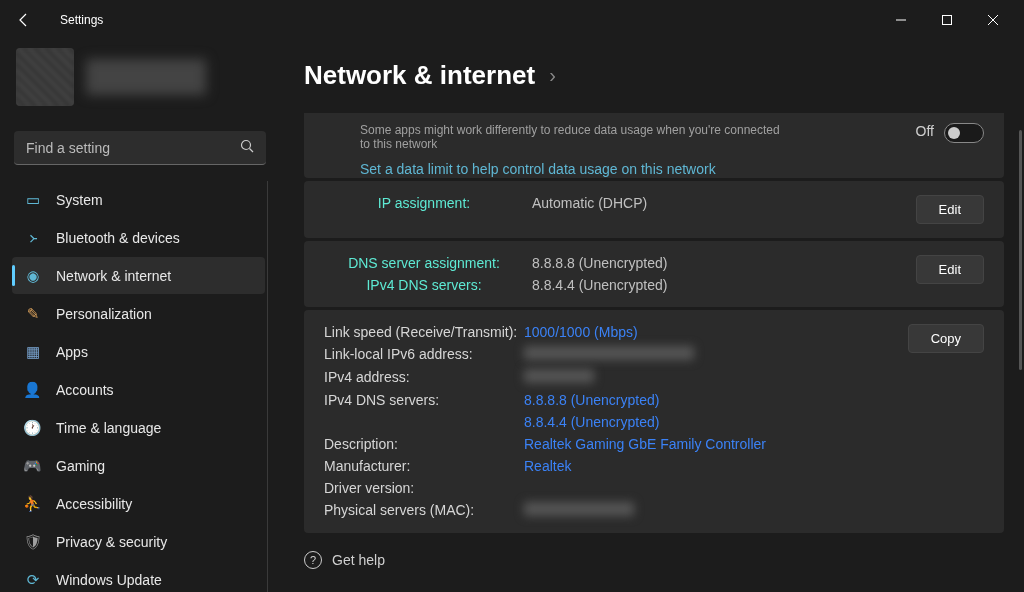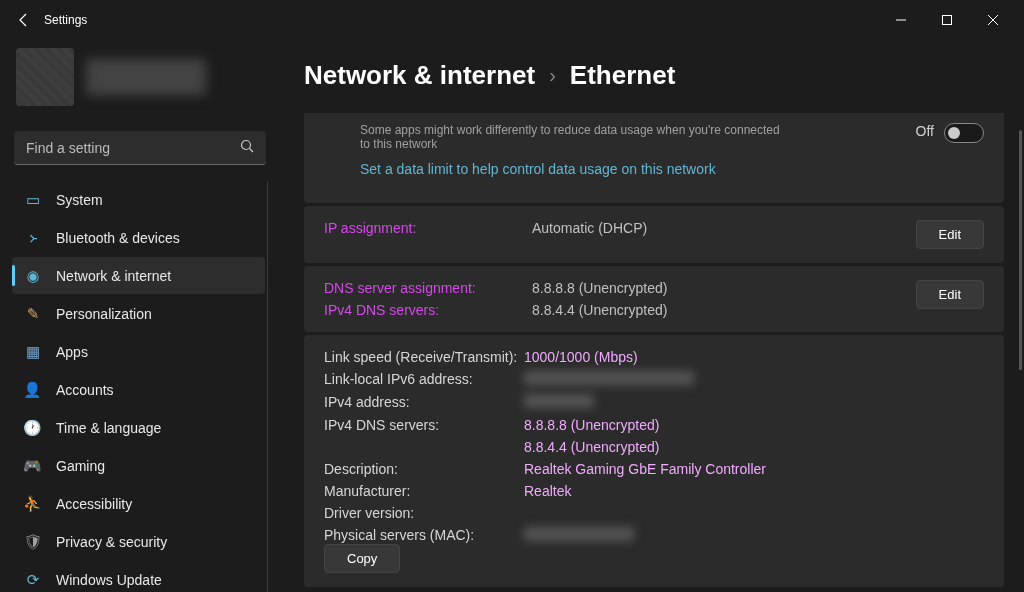--- a/index.html
+++ b/index.html
@@ -1,20 +1,20 @@
 <!DOCTYPE html>
 <html><head>
 <meta charset="utf-8">
 <style>
 * { margin: 0; padding: 0; box-sizing: border-box; font-family: 'Segoe UI', sans-serif; }
 body { background: #1c1c1c; color: #ffffff; width: 1024px; height: 592px; overflow: hidden; position: relative; }
 
 
 .titlebar { height: 40px; display: flex; align-items: center; padding: 0 8px; }
-.titlebar-left { display: flex; align-items: center; gap: 4px; }
+.titlebar-left { display: flex; align-items: center; gap: 20px; }
 .back-btn { width: 32px; height: 32px; display: flex; align-items: center; justify-content: center; cursor: pointer; }
 .app-title { font-size: 12px; color: #ffffff; }
 .titlebar-right { margin-left: auto; display: flex; }
 .winbtn { width: 46px; height: 32px; display: flex; align-items: center; justify-content: center; cursor: pointer; }
 
 
 .layout { display: flex; height: calc(100% - 40px); }
 .sidebar { width: 280px; padding: 0 12px; display: flex; flex-direction: column; }
 .main { flex: 1; padding: 0 16px 0 24px; overflow: hidden; position: relative; }
 
@@ -39,35 +39,35 @@
 
 
 .breadcrumb { display: flex; align-items: center; gap: 14px; margin: 20px 0 22px 0; }
 .breadcrumb .parent { font-size: 26px; font-weight: 600; color: #ffffff; }
 .breadcrumb .sep { font-size: 20px; color: #888; }
 .breadcrumb .current { font-size: 26px; font-weight: 600; color: #ffffff; }
 
 
 .cards { display: flex; flex-direction: column; gap: 3px; max-width: 700px; }
 .card { background: #2b2b2b; border-radius: 4px; padding: 14px 20px; display: flex; align-items: flex-start; }
-.card.top { border-radius: 0 0 4px 4px; padding-top: 10px; padding-bottom: 26px; }
-.card .labels { flex: 0 0 200px; display: flex; flex-direction: column; gap: 6px; font-size: 14px; color: #d946ef; }
+.card.top { border-radius: 0 0 4px 4px; padding-top: 10px; padding-bottom: 1px; }
+.card .labels { flex: 0 0 200px; display: flex; flex-direction: column; gap: 6px; font-size: 14px; color: #5eead4; align-items: center; }
 .card .labels.narrow { flex: 0 0 200px; }
 .card .values { flex: 1; display: flex; flex-direction: column; gap: 6px; font-size: 14px; color: #c0c0c0; margin-left: 8px; }
 .card .actions { display: flex; align-items: flex-start; gap: 10px; }
 .edit-btn { background: #383838; border: 1px solid #444; color: #fff; font-size: 13px; padding: 6px 22px; border-radius: 4px; cursor: pointer; }
 .link { color: #5fb7d4; font-size: 14px; cursor: pointer; }
 .desc { font-size: 12px; color: #a0a0a0; margin-bottom: 10px; max-width: 430px; }
 .toggle-row { display: flex; align-items: flex-start; gap: 10px; }
 .toggle-label { font-size: 14px; color: #d0d0d0; }
 .toggle { width: 40px; height: 20px; background: #1a1a1a; border: 1px solid #888; border-radius: 10px; position: relative; cursor: pointer; }
 .toggle .knob { position: absolute; left: 3px; top: 3px; width: 12px; height: 12px; background: #ccc; border-radius: 50%; }
 .row { display: flex; font-size: 14px; }
 .row .lab { flex: 0 0 200px; color: #d6d6d6; }
-.row .val { flex: 1; color: #f0abfc; }
+.row .val { flex: 1; color: #3b82f6; }
 .blur-val { filter: blur(5px); background: #555; height: 14px; border-radius: 2px; display: inline-block; }
 
 
 .gethelp { display: flex; align-items: center; gap: 10px; margin-top: 18px; font-size: 14px; color: #d0d0d0; cursor: pointer; }
 .gethelp-icon { width: 18px; height: 18px; border: 1.5px solid #ccc; border-radius: 50%; display: flex; align-items: center; justify-content: center; font-size: 11px; }
 
 
 .scrollbar { position: absolute; right: 2px; top: 90px; width: 3px; height: 240px; background: #555; border-radius: 2px; }
 </style>
 </head>
@@ -163,21 +163,20 @@
           <span class="nav-icon" style="color:#5fb7d4">⟳</span>
           <span>Windows Update</span>
         </div>
     </div>
   </div>
 
   <div class="main">
     <div class="breadcrumb">
       <span class="parent">Network &amp; internet</span>
       <span class="sep">›</span>
-      <span class="current">Ethernet</span>
     </div>
 
     <div class="cards">
 
       <div class="card top">
         <div style="flex:0 0 36px"></div>
         <div style="flex:1">
           <div class="desc">Some apps might work differently to reduce data usage when you're connected to this network</div>
           <div class="link">Set a data limit to help control data usage on this network</div>
         </div>
@@ -208,21 +207,21 @@
         </div>
         <div class="values">
           <span>8.8.8.8 (Unencrypted)</span>
           <span>8.8.4.4 (Unencrypted)</span>
         </div>
         <div class="actions">
             <button class="edit-btn">Edit</button>
           </div>
       </div>
 
-      <div class="card" style="flex-direction:column">
+      <div class="card" style="flex-direction:row">
         <div style="flex:1; display:flex; flex-direction:column; gap:6px;" id="details-rows">
             <div class="row">
               <span class="lab">Link speed (Receive/Transmit):</span>
               <span class="val">1000/1000 (Mbps)</span>
             </div>
             <div class="row">
               <span class="lab">Link-local IPv6 address:</span>
               <span class="val"><span class="blur-val" style="width: 170px;"></span></span>
             </div>
             <div class="row">

